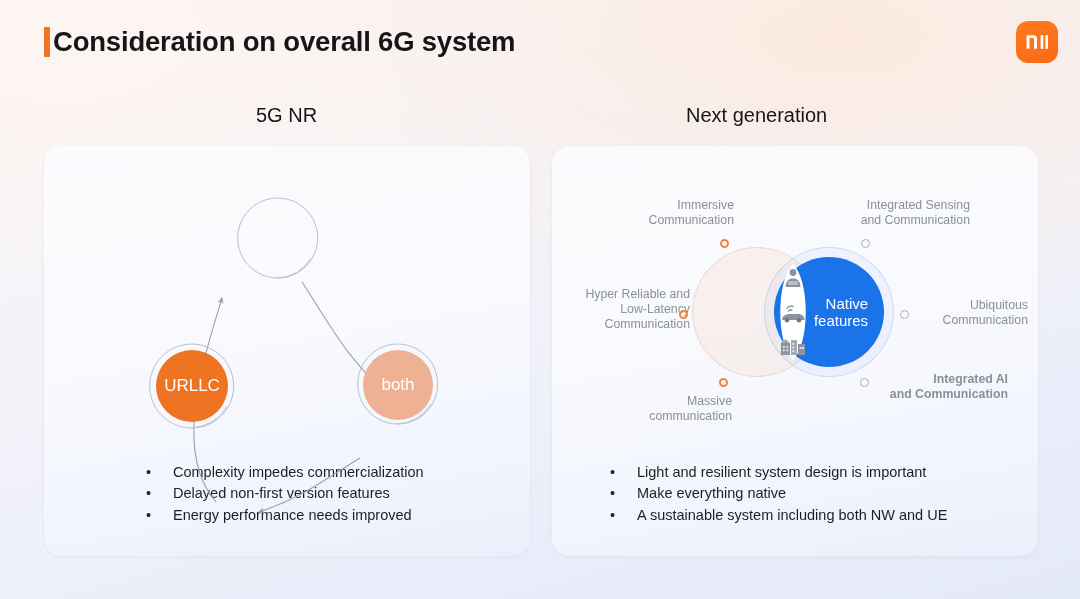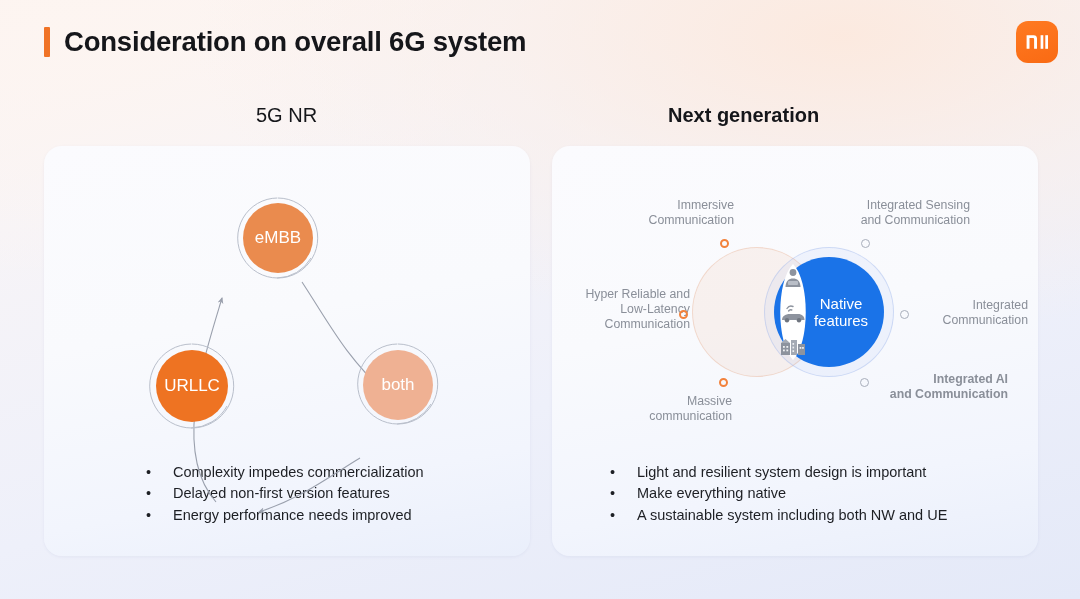--- a/index.html
+++ b/index.html
@@ -22,21 +22,21 @@
     overflow: hidden;
   }
 
   
   .title-row {
     position: absolute;
     left: 44px;
     top: 26px;
     display: flex;
     align-items: center;
-    gap: 14px;
+    gap: 3px;
   }
   .title-bar {
     width: 6px;
     height: 30px;
     background: #f07326;
     border-radius: 1px;
   }
   .slide-title {
     font-size: 27.5px;
     font-weight: bold;
@@ -61,21 +61,21 @@
 
   
   .col-head {
     position: absolute;
     font-size: 20px;
     color: #15161a;
     font-weight: normal;
     white-space: nowrap;
   }
   #head-left  { left: 256px; top: 104px; }
-  #head-right { left: 668px; top: 104px; font-weight: bold; }
+  #head-right { left: 686px; top: 104px; }
 
   
   .card {
     position: absolute;
     top: 146px;
     height: 410px;
     border-radius: 18px;
     background: linear-gradient(170deg, #fbfbfe 0%, #f9fafd 42%, #f2f5fd 78%, #eaeffb 100%);
     box-shadow: 0 1px 3px rgba(130,140,180,0.10);
   }
@@ -178,21 +178,21 @@
   }
   #venn-orange {
     left: 150px; top: 111px; width: 110px; height: 110px;
     background: #ee7322;
   }
   #venn-blue {
     left: 222px; top: 111px; width: 110px; height: 110px;
     background: #1a73e8;
   }
   #venn-orange .lbl { transform: translateX(-12px); }
-  #venn-blue   .lbl { transform: translateX(12px); }
+  #venn-blue   .lbl { transform: translateX(12px); text-align: right; }
 
   .venn-lens {
     position: absolute;
     left: 206px; top: 117px;
     width: 70px; height: 98px;
     z-index: 3;
     pointer-events: none;
   }
   .lens-icons {
     position: absolute;
@@ -281,21 +281,20 @@
   <svg class="ring-svg" style="left:235px; top:195px; width:86px; height:86px;" viewBox="0 0 86 86">
     <path d="M43,3 a40,40 0 1 1 -0.6,0 M42,83 a40,40 0 0 0 34,-20" fill="none" stroke="#b9bfcb" stroke-width="1"></path>
   </svg>
   <svg class="ring-svg" style="left:147px; top:341px; width:90px; height:90px;" viewBox="0 0 90 90">
     <path d="M45,3 a42,42 0 1 1 -0.6,0 M44,87 a42,42 0 0 0 36,-22" fill="none" stroke="#b9bfcb" stroke-width="1"></path>
   </svg>
   <svg class="ring-svg" style="left:355px; top:341px; width:86px; height:86px;" viewBox="0 0 86 86">
     <path d="M43,3 a40,40 0 1 1 -0.6,0 M42,83 a40,40 0 0 0 34,-20" fill="none" stroke="#b9bfcb" stroke-width="1"></path>
   </svg>
 
-  <div class="kpi" id="kpi-embb">eMBB</div>
   <div class="kpi" id="kpi-urllc">URLLC</div>
   <div class="kpi" id="kpi-mmtc">both</div>
 
   <div class="bullets" id="bullets-left">
     <div class="row">
       <span class="dot">•</span>
       <span>Complexity impedes commercialization</span>
     </div>
     <div class="row">
       <span class="dot">•</span>
@@ -370,21 +369,21 @@
   <div class="vdot grey" id="vd-sensing"></div>
 
   <div class="vlabel ctr" id="vl-hyper">
     <div>Hyper Reliable and</div>
     <div>Low-Latency</div>
     <div>Communication</div>
   </div>
   <div class="vdot orange" id="vd-hyper"></div>
 
   <div class="vlabel ctr" id="vl-ubiquitous">
-    <div>Integrated</div>
+    <div>Ubiquitous</div>
     <div>Communication</div>
   </div>
   <div class="vdot grey" id="vd-ubiquitous"></div>
 
   <div class="vlabel ctr" id="vl-massive">
     <div>Massive</div>
     <div>communication</div>
   </div>
   <div class="vdot orange" id="vd-massive"></div>
 

